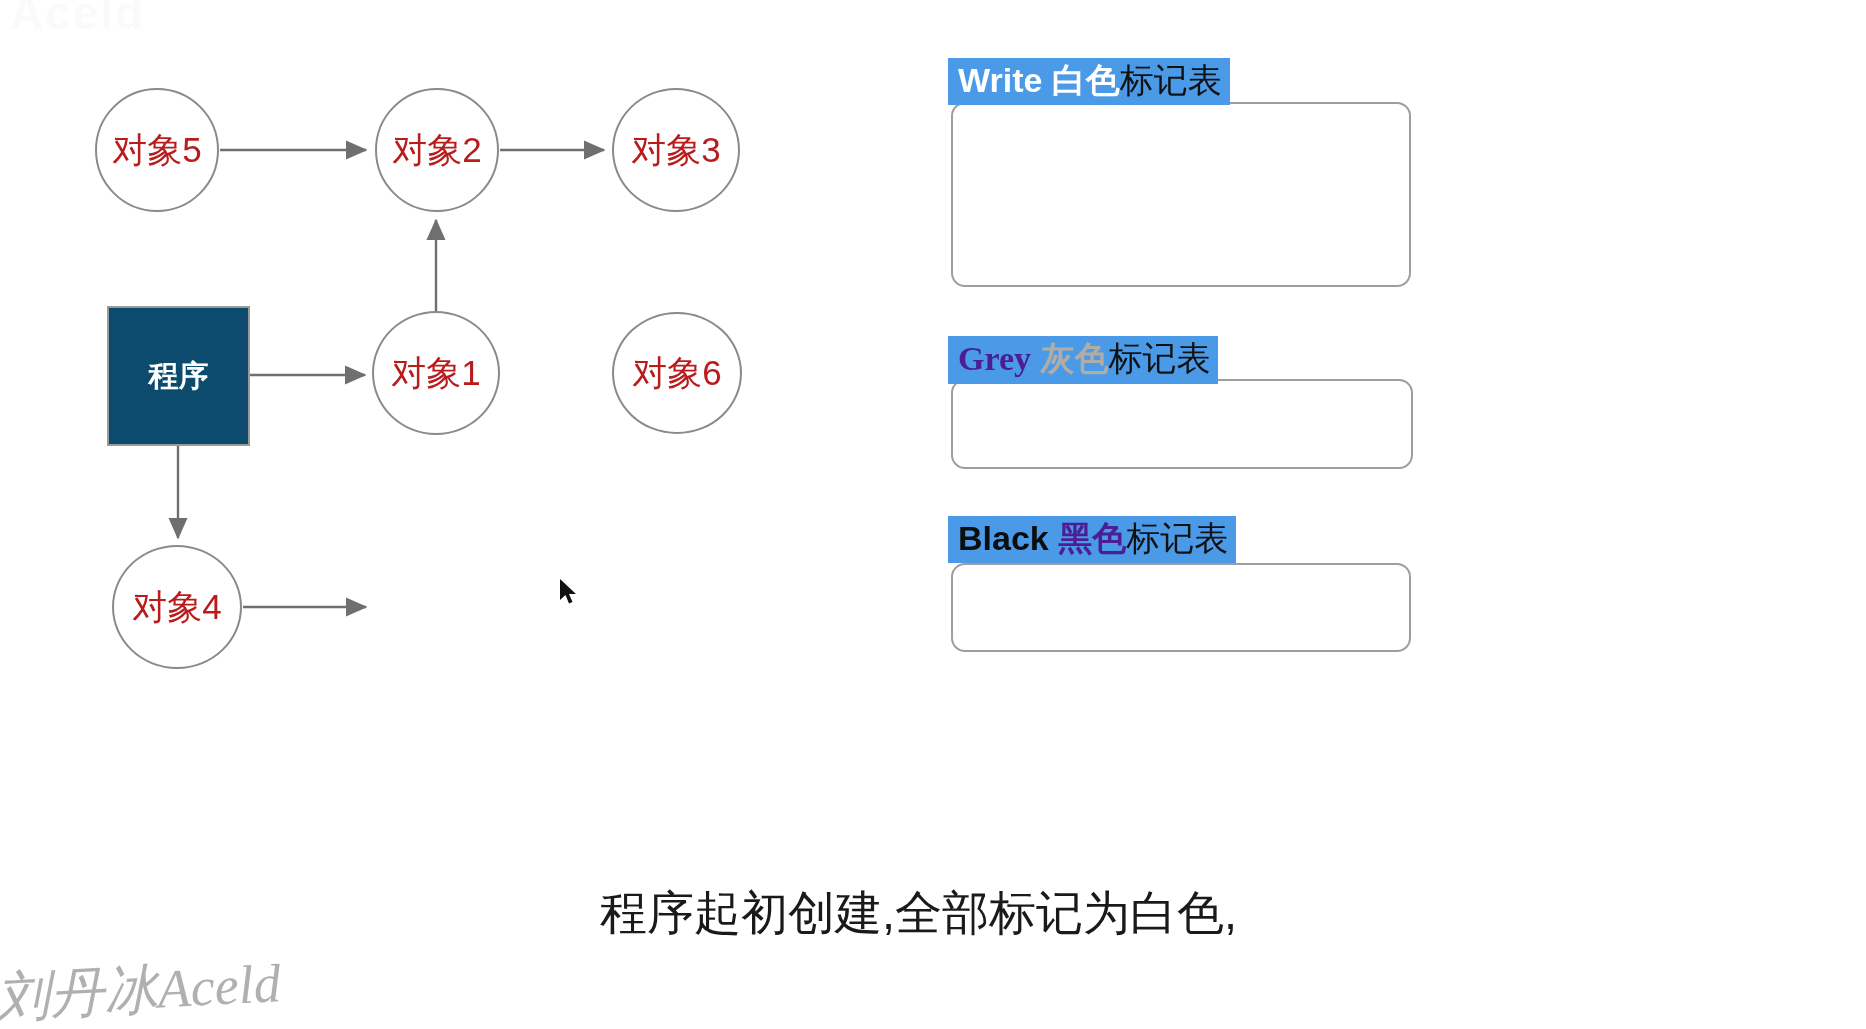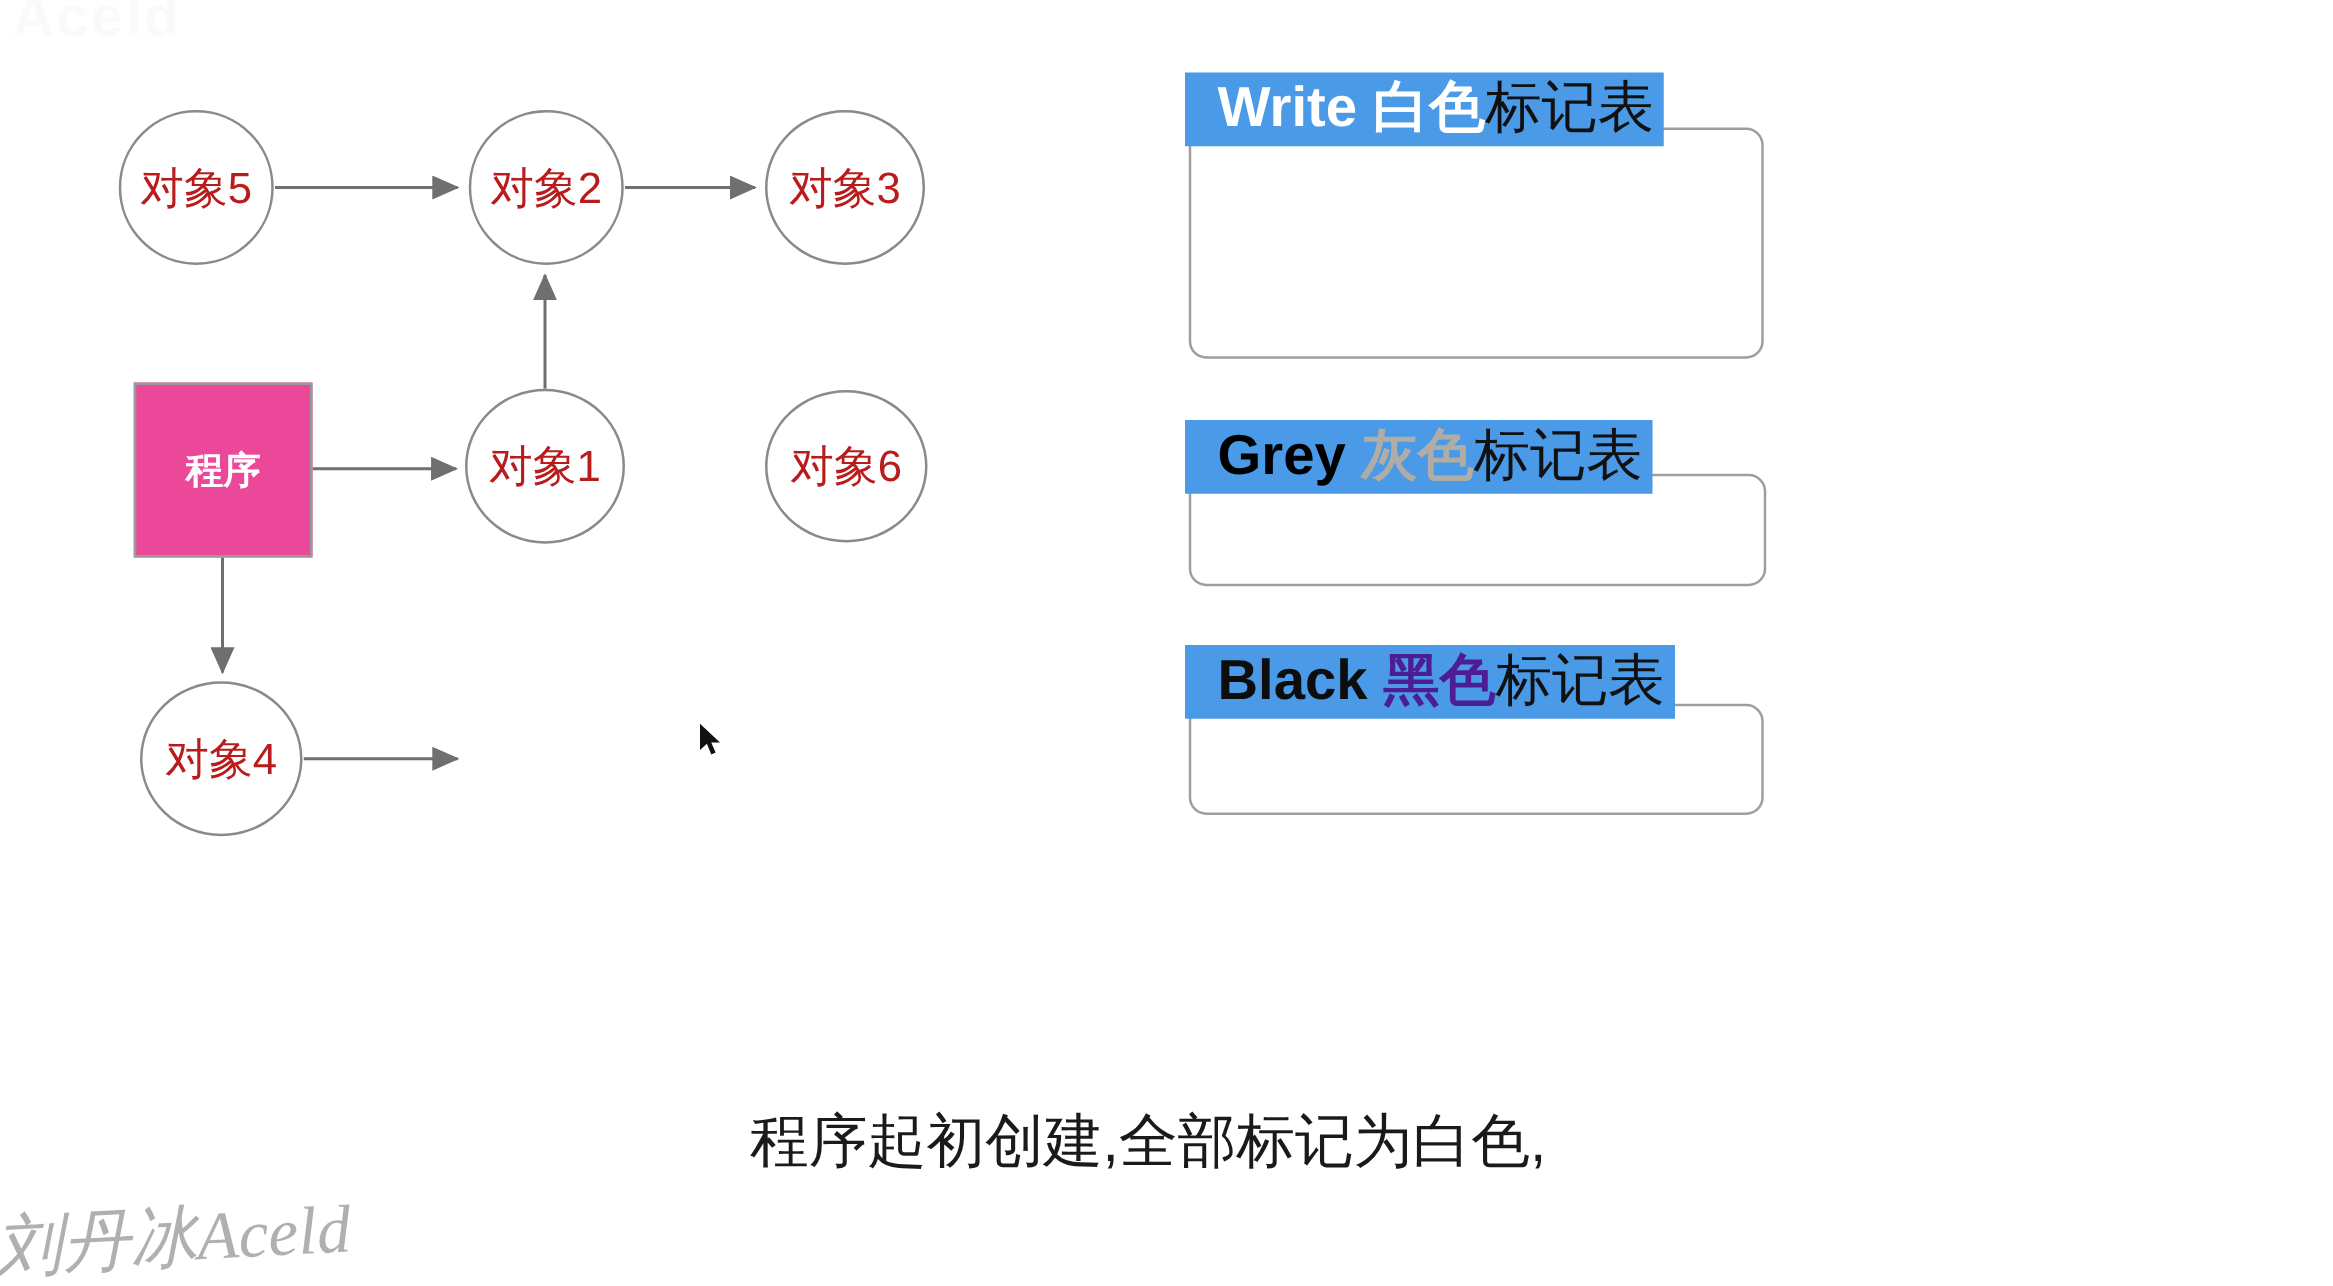--- a/index.html
+++ b/index.html
@@ -73,22 +73,22 @@
     display: flex;
     align-items: center;
     justify-content: center;
     font-size: 30px;
     font-weight: bold;
     color: #ffffff;
   }
   .table-label {
     position: absolute;
     display: inline-block;
-    padding: 3px 8px 6px 26px;
-    font-size: 45px;
+    padding: 3px 8px 6px 10px;
+    font-size: 34px;
     line-height: 1.12;
     white-space: nowrap;
     z-index: 3;
   }
   .table-label .en { font-weight: bold; }
   .table-label .cn-color { font-weight: bold; }
   .table-label .cn-rest { color: #111111; font-weight: normal; }
   .table-box {
     position: absolute;
     border: 2px solid #9e9e9e;
@@ -137,21 +137,21 @@
 
     <line x1="436" y1="311" x2="436" y2="220" stroke="#6f6f6f" stroke-width="2.4" marker-end="url(#arrowhead)"></line>
 
     <line x1="250" y1="375" x2="365" y2="375" stroke="#6f6f6f" stroke-width="2.4" marker-end="url(#arrowhead)"></line>
 
     <line x1="178" y1="446" x2="178" y2="538" stroke="#6f6f6f" stroke-width="2.4" marker-end="url(#arrowhead)"></line>
 
     <line x1="243" y1="607" x2="366" y2="607" stroke="#6f6f6f" stroke-width="2.4" marker-end="url(#arrowhead)"></line>
   </svg>
 
-  <div class="program-box" style="left:107px; top:306px; width:143px; height:140px; background:#ec4899;">
+  <div class="program-box" style="left:107px; top:306px; width:143px; height:140px; background:#0c4a6e;">
     <span>程序</span>
   </div>
 
   <div class="graph-node" style="left:95px; top:88px; width:124px; height:124px;">
     <span>对象5</span>
   </div>
   <div class="graph-node" style="left:375px; top:88px; width:124px; height:124px;">
     <span>对象2</span>
   </div>
   <div class="graph-node" style="left:612px; top:88px; width:128px; height:124px;">
@@ -167,21 +167,21 @@
     <span>对象4</span>
   </div>
 
   <div class="table-box" style="left:951px; top:102px; width:460px; height:185px;"></div>
   <div class="table-label" style="left:948px; top:58px; background:#4a9ae8;">
     <span class="en" style="color:#ffffff;">Write</span><span style="color:#ffffff;">&nbsp;</span><span class="cn-color" style="color:#ffffff;">白色</span><span class="cn-rest">标记表</span>
   </div>
 
   <div class="table-box" style="left:951px; top:379px; width:462px; height:90px;"></div>
   <div class="table-label" style="left:948px; top:336px; background:#4a9ae8;">
-    <span class="en" style="color:#000000;">Grey</span><span style="color:#b0aca6;">&nbsp;</span><span class="cn-color" style="color:#b0aca6;">灰色</span><span class="cn-rest">标记表</span>
+    <span class="en" style="color:#4c1d95;font-family:Liberation Serif, serif;">Grey</span><span style="color:#b0aca6;">&nbsp;</span><span class="cn-color" style="color:#b0aca6;">灰色</span><span class="cn-rest">标记表</span>
   </div>
 
   <div class="table-box" style="left:951px; top:563px; width:460px; height:89px;"></div>
   <div class="table-label" style="left:948px; top:516px; background:#4a9ae8;">
     <span class="en" style="color:#0d0d0d;">Black</span><span style="color:#0d0d0d;">&nbsp;</span><span class="cn-color" style="color:#4c1d95;">黑色</span><span class="cn-rest">标记表</span>
   </div>
 
   <div class="caption" style="left:600px; top:880px;">
     <span class="caption-line l1">程序起初创建,全部标记为白色,</span>
   </div>

